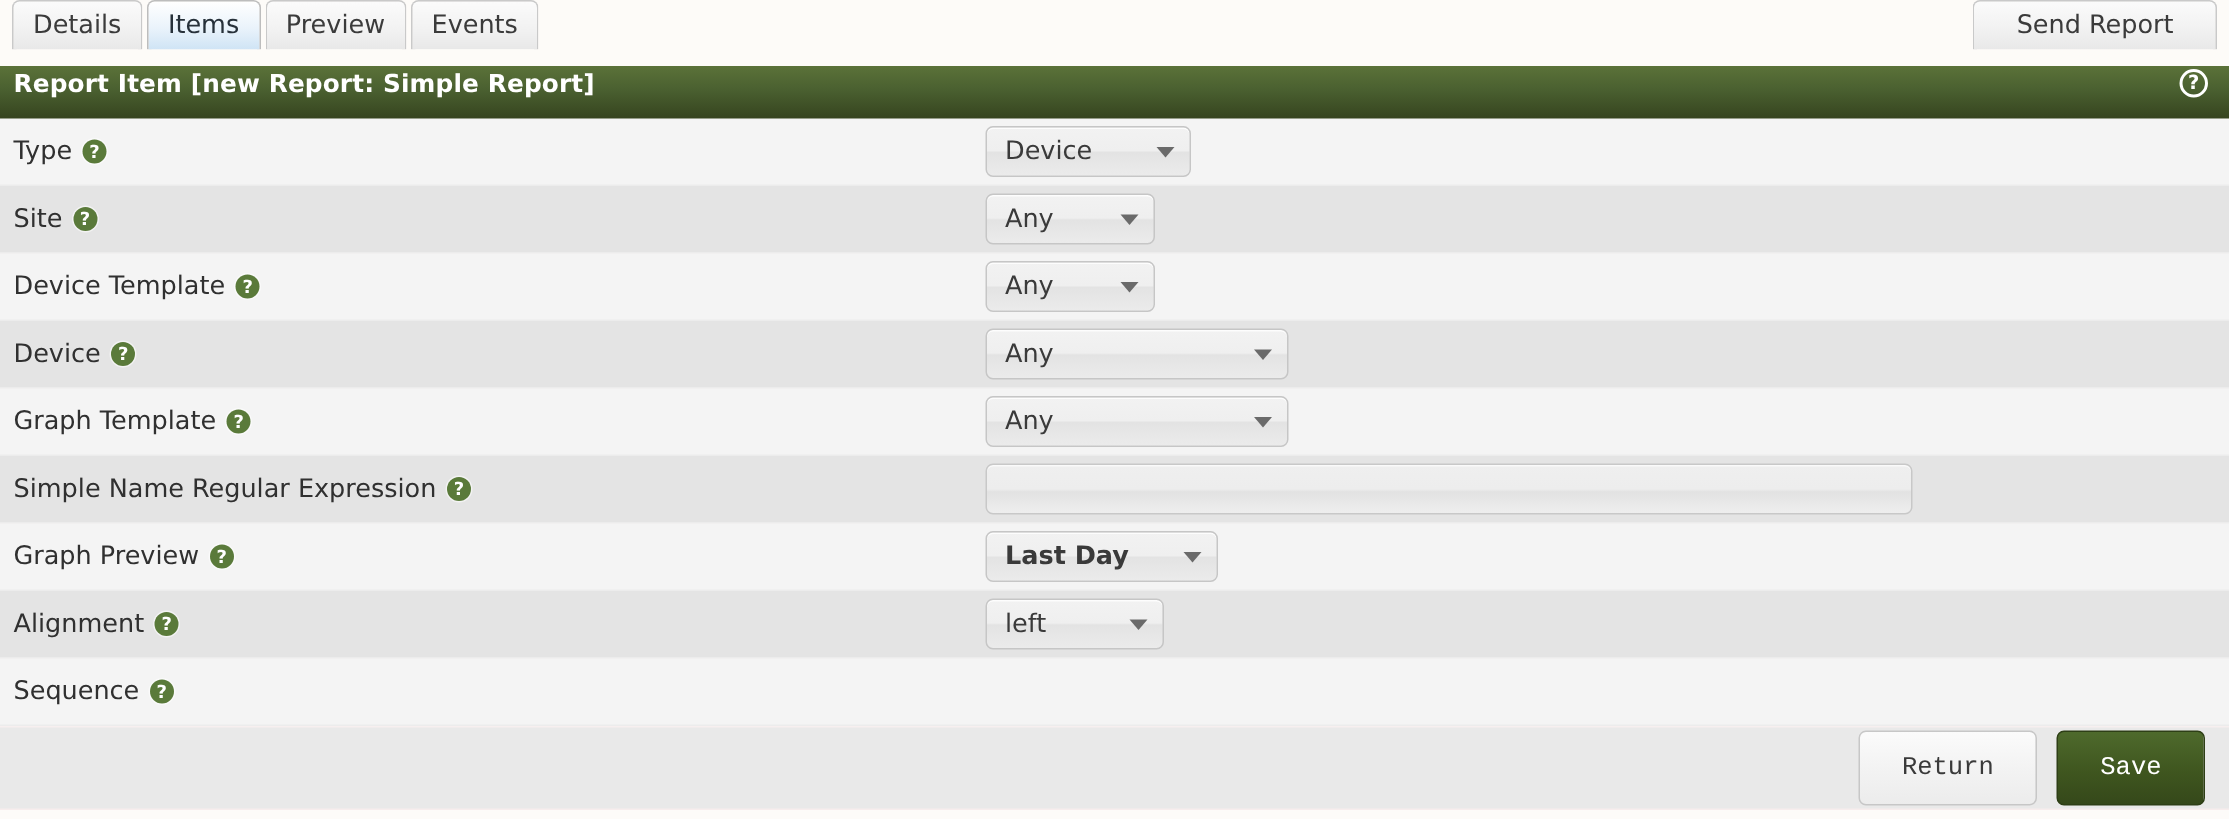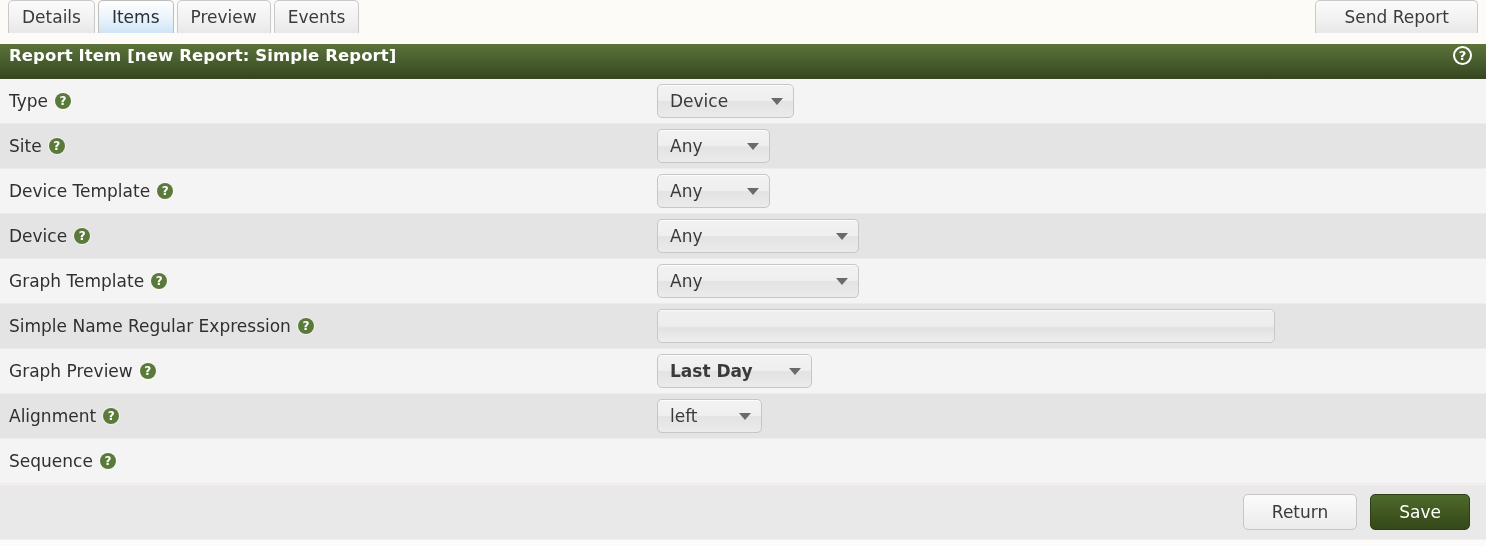--- a/index.html
+++ b/index.html
@@ -155,21 +155,21 @@
     border-top: 7px solid #6a6a6a;
     margin-left: 16px;
     flex: 0 0 auto;
   }
   .sel.w-type { width: 137px; }
   .sel.w-site { width: 113px; }
   .sel.w-devtpl { width: 113px; }
   .sel.w-dev { width: 202px; }
   .sel.w-gtpl { width: 202px; }
   .sel.w-span { width: 155px; font-weight: bold; }
-  .sel.w-align { width: 105px; }
+  .sel.w-align { width: 119px; }
 
   .txtinput {
     width: 618px;
     height: 34px;
     border: 1px solid #c8c8c8;
     border-radius: 5px;
     background: linear-gradient(to bottom, #efefef 0%, #ededed 50%, #e2e2e2 56%, #eeeeee 100%);
     font-size: 16px;
     color: #333;
     padding: 0 8px;
@@ -184,32 +184,33 @@
     background: #e9e9e9;
     border-top: 1px solid #f7efef;
     border-bottom: 1px solid #f7eded;
     display: flex;
     align-items: center;
     justify-content: flex-end;
     padding-right: 16px;
     gap: 13px;
   }
   .btn {
-    height: 36px;
+    height: 50px;
     min-width: 96px;
     padding: 0 28px;
     border-radius: 5px;
     font-size: 17px;
     display: inline-flex;
     align-items: center;
     justify-content: center;
     cursor: pointer;
     border: 1px solid #c7c7c7;
     background: linear-gradient(to bottom, #fbfbfb 0%, #f3f3f3 50%, #ececec 100%);
     color: #3a3a3a;
+    font-family: Liberation Mono, monospace;
   }
   .btn.primary {
     background: linear-gradient(to bottom, #4e6a2c 0%, #3f561f 55%, #35481a 100%);
     border: 1px solid #2e3f16;
     color: #ffffff;
   }
   .bottom-strip {
     position: absolute;
     left: 0; right: 0; bottom: 0;
     height: 3px;

